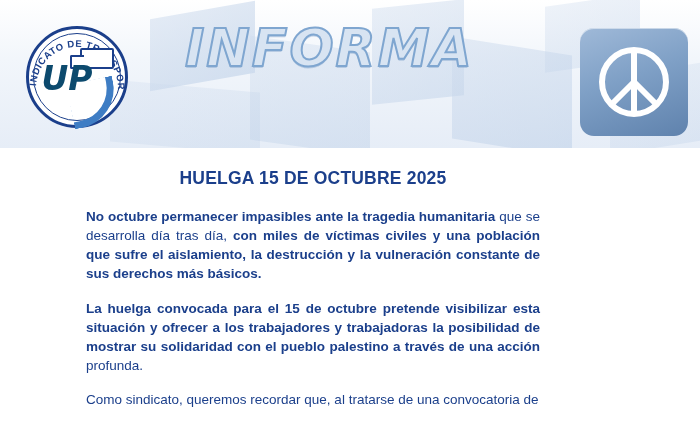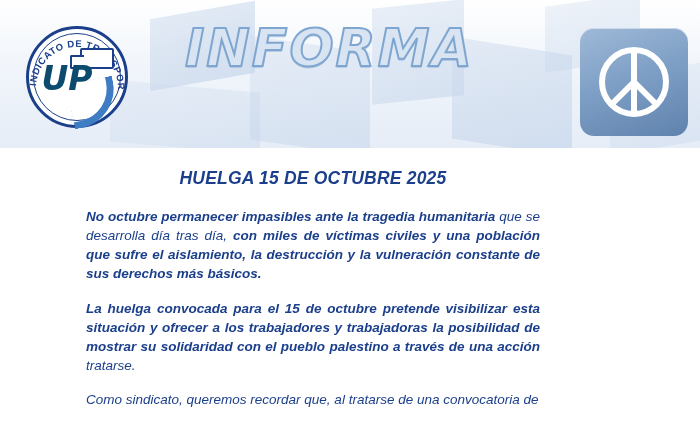--- a/index.html
+++ b/index.html
@@ -159,21 +159,20 @@
     left: 50%; top: 50%;
     transform: translate(-50%, -50%);
   }
 
   
   .doc {
     position: absolute;
     left: 0;
     top: 152px;
     width: 626px;
-    font-style: italic;
   }
   .doc-title {
     text-align: center;
     font-family: "Liberation Sans", sans-serif;
     font-size: 17.5px;
     font-weight: bold;
     color: #1b3f8b;
     margin: 16px 0 18px 0;
     letter-spacing: .2px;
   }
@@ -228,18 +227,18 @@
         <line x1="39" y1="39" x2="16" y2="62" stroke="#ffffff" stroke-width="6"></line>
         <line x1="39" y1="39" x2="62" y2="62" stroke="#ffffff" stroke-width="6"></line>
       </svg>
     </div>
   </div>
 
   <div class="doc">
     <div class="doc-title">HUELGA 15 DE OCTUBRE 2025</div>
     <div id="paragraphs">
         <div class="para"><b>No octubre permanecer impasibles ante la tragedia humanitaria</b><span class="reg"> que se desarrolla día tras día, </span><b>con miles de víctimas civiles y una población que sufre el aislamiento, la destrucción y la vulneración constante de sus derechos más básicos.</b></div>
-        <div class="para"><b>La huelga convocada para el 15 de octubre pretende visibilizar esta situación y ofrecer a los trabajadores y trabajadoras la posibilidad de mostrar su solidaridad con el pueblo palestino a través de una acción</b><span class="reg"> tratarse.</span></div>
+        <div class="para"><b>La huelga convocada para el 15 de octubre pretende visibilizar esta situación y ofrecer a los trabajadores y trabajadoras la posibilidad de mostrar su solidaridad con el pueblo palestino a través de una acción</b><span class="reg"> profunda.</span></div>
         <div class="para"><span class="reg">Como sindicato, queremos recordar que, al tratarse de una convocatoria de</span></div>
       </div>
   </div>
 
 </div>
 
 </body></html>

